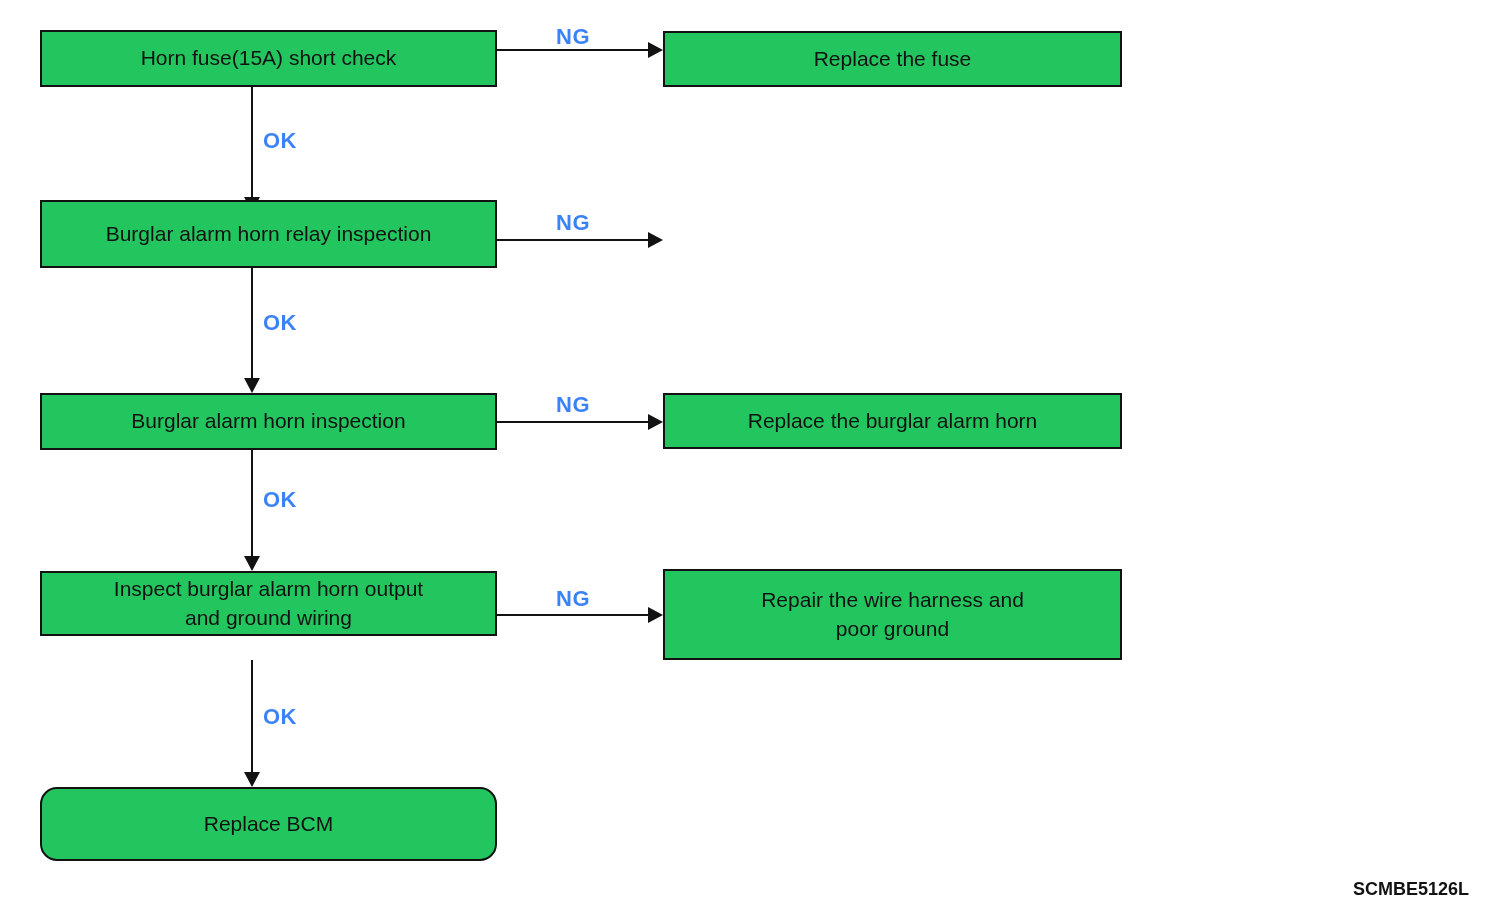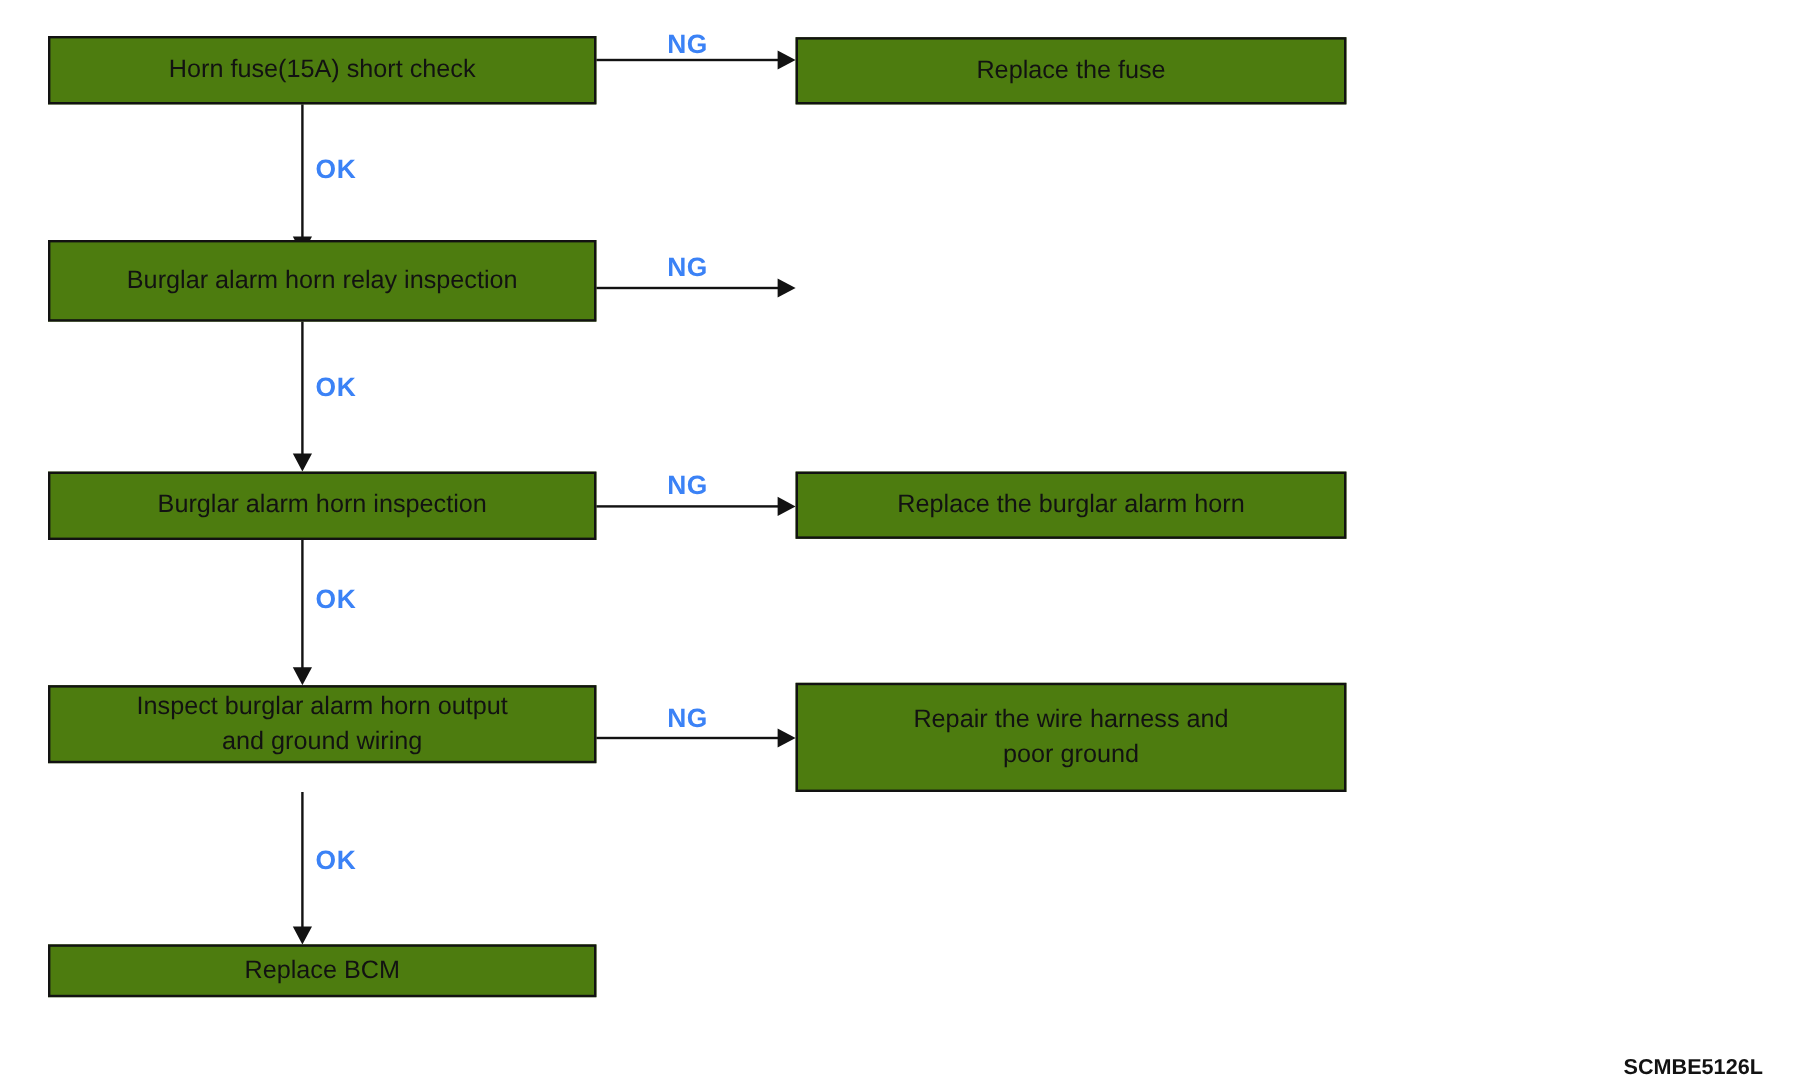--- a/index.html
+++ b/index.html
@@ -12,21 +12,21 @@
     position: relative;
     width: 1504px;
     height: 906px;
     background: #ffffff;
     color: #121212;
     overflow: hidden;
   }
   .box {
     position: absolute;
     border: 2px solid #121212;
-    background: #4d7c0f;
+    background: #22c55e;
     display: flex;
     align-items: center;
     justify-content: center;
     text-align: center;
     font-size: 21px;
     line-height: 1.35;
     white-space: pre-line;
     box-sizing: border-box;
   }
   .check-box  { left: 40px; width: 457px; }
@@ -119,17 +119,17 @@
   <div class="hline" style="top:614px;"></div>
   <div class="arrow-right" style="top:607px;"></div>
   <span class="conn-label ng-label" style="top:586px;">NG</span>
   <div class="box action-box" style="top:569px;height:91px;">Repair the wire harness and
 poor ground</div>
 
   <div class="vline" style="top:660px;height:114px;"></div>
   <div class="arrow-down" style="top:772px;"></div>
   <span class="conn-label ok-label" style="top:704px;">OK</span>
 
-  <div class="box check-box" style="top:787px;height:44px;">Replace BCM</div>
+  <div class="box check-box" style="top:787px;height:74px;border-radius:17px;">Replace BCM</div>
 
   <span class="figure-code">SCMBE5126L</span>
 
 </div>
 
 </body></html>

